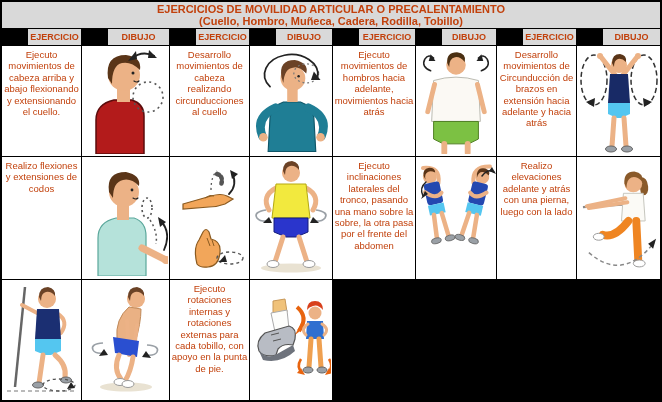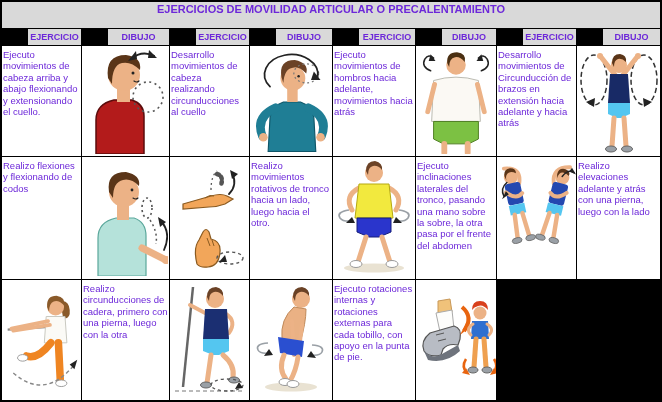--- a/index.html
+++ b/index.html
@@ -1,36 +1,36 @@
 <!DOCTYPE html>
 <html><head>
 <meta charset="utf-8">
 <style>
   html,body{margin:0;padding:0;background:#fff;}
   .page{
     width:662px;height:402px;box-sizing:border-box;border:2px solid #000;
-    background:#fff;font-family:"Liberation Sans",sans-serif;color:#6d28d9;overflow:hidden;
+    background:#fff;font-family:"Liberation Sans",sans-serif;color:#c2410c;overflow:hidden;
   }
   .title-block{
     height:27px;box-sizing:border-box;background:#d9d9d9;border-bottom:1px solid #000;
     text-align:center;padding-top:1px;
   }
   .title{font-size:11px;font-weight:bold;line-height:12px;}
   .subtitle{font-size:11px;font-weight:bold;line-height:12px;}
   .grid{
     display:grid;width:658px;height:371px;background:#000;gap:1px;
     grid-template-columns:79px 87px 79px 82px 82px 80px 79px 83px;
     grid-template-rows:16px 110px 122px 120px;
   }
   .hcell{
     background:#d9d9d9;font-weight:bold;font-size:9px;
     display:flex;align-items:center;justify-content:center;letter-spacing:0;margin-left:26px;
   }
   .tcell{
-    background:#fff;font-size:9.5px;line-height:1.2;
+    background:#fff;font-size:9.5px;line-height:1.2;text-align:center;
     padding:3px 1px 1px 1px;box-sizing:border-box;overflow:hidden;
   }
   .ta-left{text-align:left;padding-left:2px;}
   .dcell{
     background:#fff;display:flex;align-items:center;justify-content:center;
     overflow:hidden;
   }
   .dcell svg{display:block;}
   
   .skin{fill:#ecb286;}
@@ -38,20 +38,21 @@
   .ln{stroke:#222;fill:none;stroke-linecap:round;}
   .ah{fill:#222;stroke:none;}
 </style>
 </head>
 <body>
 
 <div class="page">
 
   <div class="title-block">
     <div class="title">EJERCICIOS DE MOVILIDAD ARTICULAR O PRECALENTAMIENTO</div>
+    <div class="subtitle">(Cuello, Hombro, Muñeca, Cadera, Rodilla, Tobillo)</div>
   </div>
 
   <div class="grid">
 
     <div class="hcell">EJERCICIO</div>
     <div class="hcell">DIBUJO</div>
     <div class="hcell">EJERCICIO</div>
     <div class="hcell">DIBUJO</div>
     <div class="hcell">EJERCICIO</div>
     <div class="hcell">DIBUJO</div>
@@ -129,21 +130,21 @@
         <path d="M32,15 Q32,6 40,6 Q47,7 46,14 Q42,10 38,11 Q34,12 34,19 Z" fill="#5a3518"></path>
         <path d="M30,26 H48 L50,55 H28 Z" fill="#182a66"></path>
         <path d="M28,55 H50 V66 L41,70 H37 L28,66 Z" fill="#54c6f0"></path>
         <path d="M34,70 L32,98" class="lnskin" stroke-width="5"></path>
         <path d="M44,70 L46,98" class="lnskin" stroke-width="5"></path>
         <ellipse cx="31" cy="101" rx="5.5" ry="3" fill="#9aa0a6" stroke="#666" stroke-width="1"></ellipse>
         <ellipse cx="47" cy="101" rx="5.5" ry="3" fill="#9aa0a6" stroke="#666" stroke-width="1"></ellipse>
       </svg>
     </div>
 
-    <div class="tcell">Realizo flexiones y flexionando de codos</div>
+    <div class="tcell">Realizo flexiones y extensiones de codos</div>
 
     <div class="dcell">
       <svg width="84" height="116" viewBox="0 0 84 116">
         <path d="M14,116 V78 Q14,62 32,58 H50 Q62,62 62,76 V116 Z" fill="#b5e2da" stroke="#5aa79b" stroke-width="1.2"></path>
         <rect x="33" y="44" width="12" height="16" class="skin"></rect>
         <circle cx="40" cy="32" r="15" class="skin"></circle>
         <path d="M25,32 Q22,12 42,12 Q57,15 55,26 Q47,18 39,20 Q29,22 29,38 Z" fill="#5a3518"></path>
         <circle cx="48" cy="30" r="1.4" fill="#222"></circle>
         <path d="M49,38 q3,2 5,0" class="ln" stroke-width="1.1"></path>
         <ellipse cx="63" cy="48" rx="5" ry="10" fill="none" stroke="#555" stroke-width="1.6" stroke-dasharray="2 3"></ellipse>
@@ -164,21 +165,20 @@
         <path d="M40,30 Q40,16 46,11" fill="none" stroke="#555" stroke-width="1.3" stroke-dasharray="2 3"></path>
         <path d="M58,34 Q67,25 61,13" class="ln" stroke-width="1.8"></path>
         <polygon class="ah" points="59,10 67,14 61,19"></polygon>
         <path d="M26,104 q-4,-16 2,-24 l4,-8 q3,-5 6,0 l2,7 q10,2 9,13 q-1,14 -12,15 q-8,1 -11,-3 Z" fill="#f2a65a" stroke="#8a5a20" stroke-width="1.2"></path>
         <path d="M36,78 l3,8 M41,80 l2,6" fill="none" stroke="#8a5a20" stroke-width="1"></path>
         <ellipse cx="59" cy="98" rx="13" ry="6" fill="none" stroke="#555" stroke-width="1.4" stroke-dasharray="3 3"></ellipse>
         <polygon class="ah" points="48,102 54,95 56,102" fill="#555"></polygon>
       </svg>
     </div>
 
-    <div class="tcell">Realizo movimientos rotativos de tronco hacia un lado, luego hacia el otro.</div>
 
     <div class="dcell">
       <svg width="76" height="116" viewBox="0 0 76 116">
         <ellipse cx="38" cy="108" rx="30" ry="4.5" fill="#e9e2d2"></ellipse>
         <circle cx="38" cy="13" r="9" class="skin"></circle>
         <path d="M30,11 Q30,1 39,1 Q47,3 46,10 Q42,5 37,6 Q32,7 32,15 Z" fill="#6b4226"></path>
         <path d="M23,28 Q8,36 16,50" class="lnskin" stroke-width="5"></path>
         <path d="M53,28 Q68,36 60,50" class="lnskin" stroke-width="5"></path>
         <path d="M23,24 H53 L57,58 H19 Z" fill="#f2e93e" stroke="#b5a812" stroke-width="1"></path>
         <path d="M21,58 H55 V72 L43,77 H33 L21,72 Z" fill="#2a35cc" stroke="#151d7a" stroke-width="1"></path>
@@ -241,21 +241,20 @@
         <path d="M51,41 L12,47" class="lnskin" stroke-width="4"></path>
         <path d="M60,60 L62,100" stroke="#ef8522" stroke-width="8" stroke-linecap="round" fill="none"></path>
         <path d="M52,60 Q38,78 26,74" stroke="#ef8522" stroke-width="8" stroke-linecap="round" fill="none"></path>
         <ellipse cx="22" cy="76" rx="5.5" ry="3.5" fill="#fff" stroke="#999" stroke-width="1"></ellipse>
         <ellipse cx="63" cy="103" rx="6" ry="3.5" fill="#fff" stroke="#999" stroke-width="1"></ellipse>
         <path d="M12,92 Q46,122 78,82" fill="none" stroke="#888" stroke-width="1.5" stroke-dasharray="4 3"></path>
         <polygon class="ah" points="80,78 72,83 77,88" fill="#888"></polygon>
       </svg>
     </div>
 
-    <div class="tcell">Realizo circunducciones de cadera, primero con una pierna, luego con la otra</div>
 
     <div class="dcell">
       <svg width="78" height="114" viewBox="0 0 78 114">
         <path d="M22,4 L12,104" stroke="#666" stroke-width="2.5" fill="none"></path>
         <path d="M4,108 H74" stroke="#777" stroke-width="1" stroke-dasharray="4 3" fill="none"></path>
         <circle cx="44" cy="16" r="9" class="skin"></circle>
         <path d="M36,14 Q36,4 45,4 Q53,6 52,13 Q48,8 43,9 Q38,10 38,18 Z" fill="#6b4226"></path>
         <path d="M36,31 L19,22" class="lnskin" stroke-width="4"></path>
         <path d="M55,31 Q66,38 58,50" class="lnskin" stroke-width="4"></path>
         <path d="M34,26 H56 L58,56 H32 Z" fill="#1b2f72"></path>

